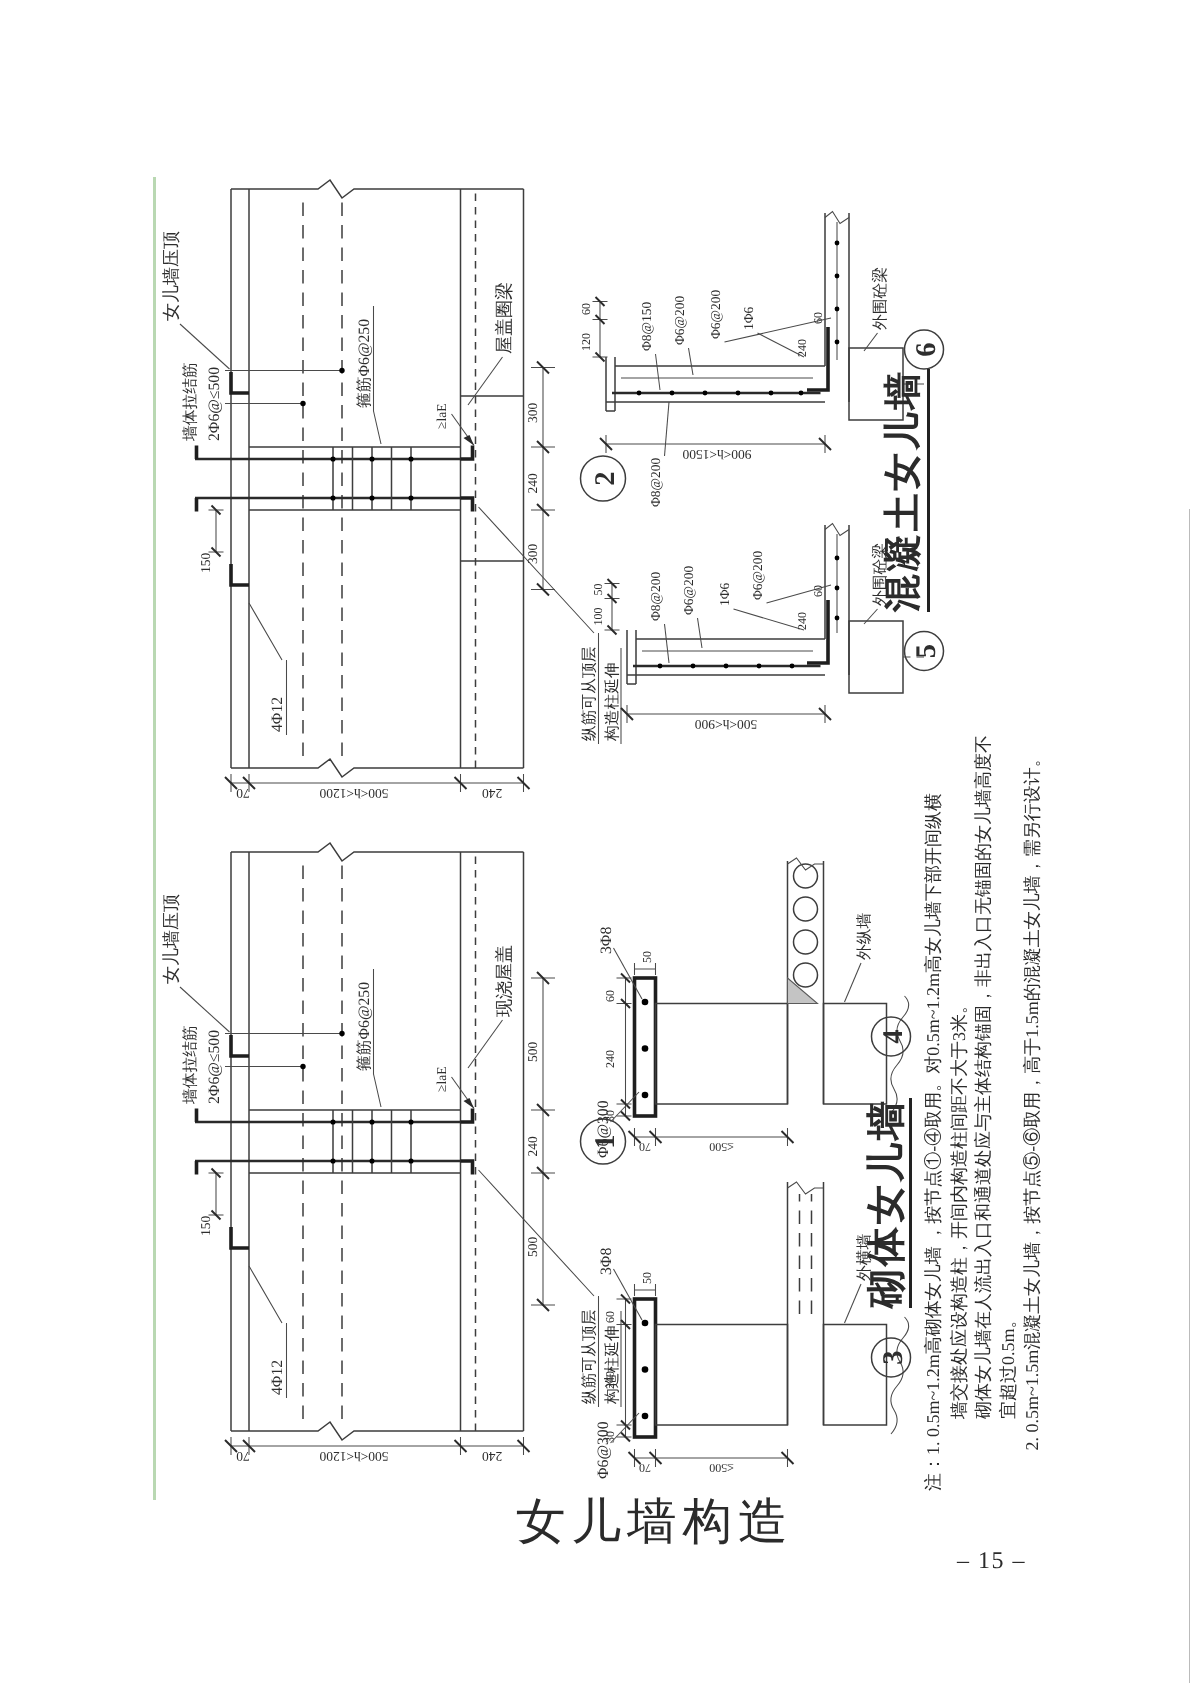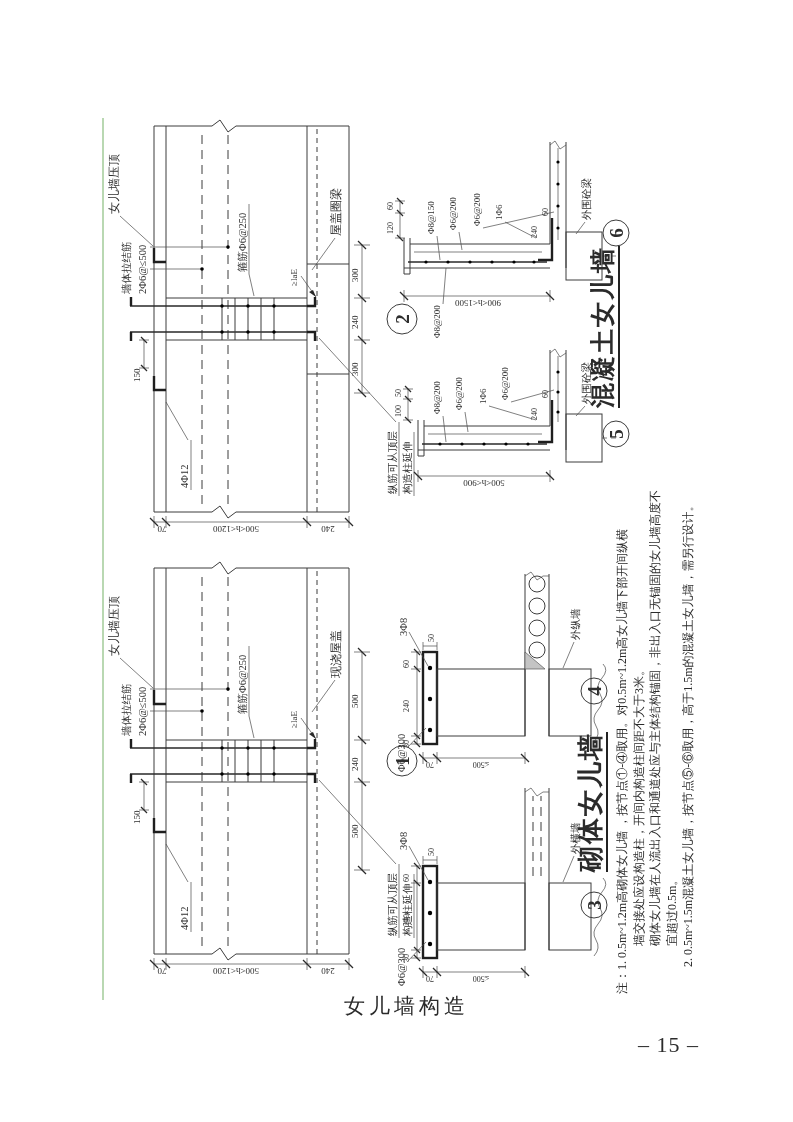--- a/index.html
+++ b/index.html
@@ -22,22 +22,22 @@
   .lbl{font-size:12px;}
   .lbl-s{font-size:10.5px;}
   .dim{font-size:9px;}
   .dim-s{font-size:8px;}
   .num{font-size:19px;font-weight:bold;}
   .heading{position:absolute;font-size:26px;font-weight:bold;letter-spacing:2px;
            border-bottom:2.5px solid #222;line-height:30px;white-space:nowrap;}
   .notes{position:absolute;font-size:12px;line-height:16.5px;white-space:nowrap;}
   .notes .ind1{padding-left:48px;}
   .notes .ind2{padding-left:27px;}
-  .caption{position:absolute;left:344px;top:992px;font-size:21px;letter-spacing:4px;}
-  .pageno{position:absolute;left:638px;top:1032px;font-size:22px;letter-spacing:1px;}
+  .caption{position:absolute;left:344px;top:992px;font-size:33px;letter-spacing:4px;}
+  .pageno{position:absolute;left:638px;top:1032px;font-size:16px;letter-spacing:1px;}
 </style>
 </head>
 <body>
 
 <div class="sheet">
   <div class="edge-line" style="background:#b9d8b2;"></div>
 
   <div class="canvas">
 
     <svg class="abs" style="left:24px;top:4px;" width="430" height="330" viewBox="0 0 430 330">

